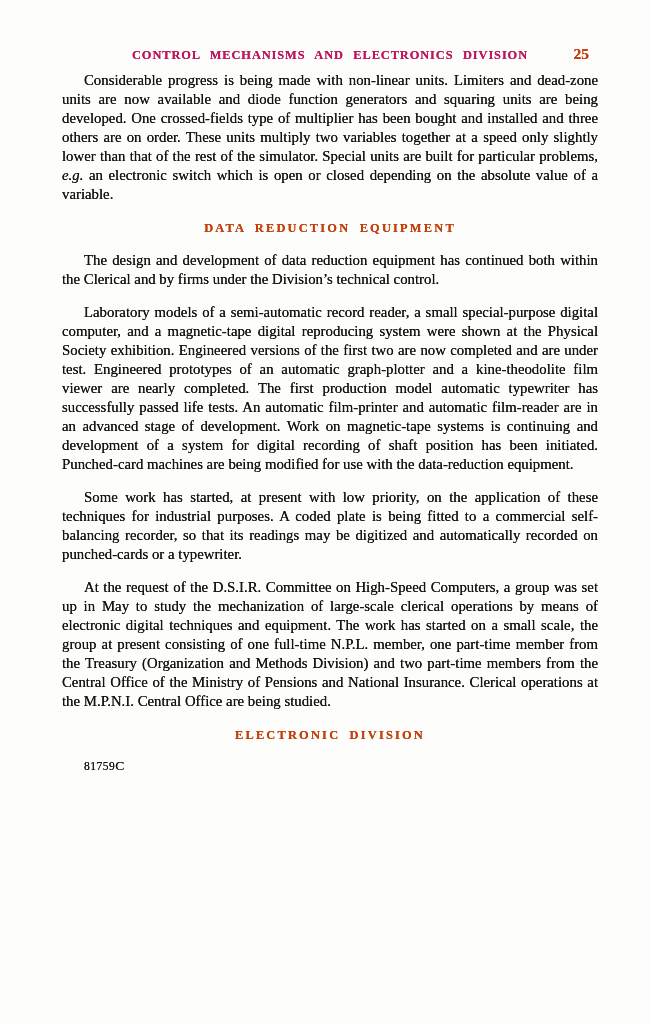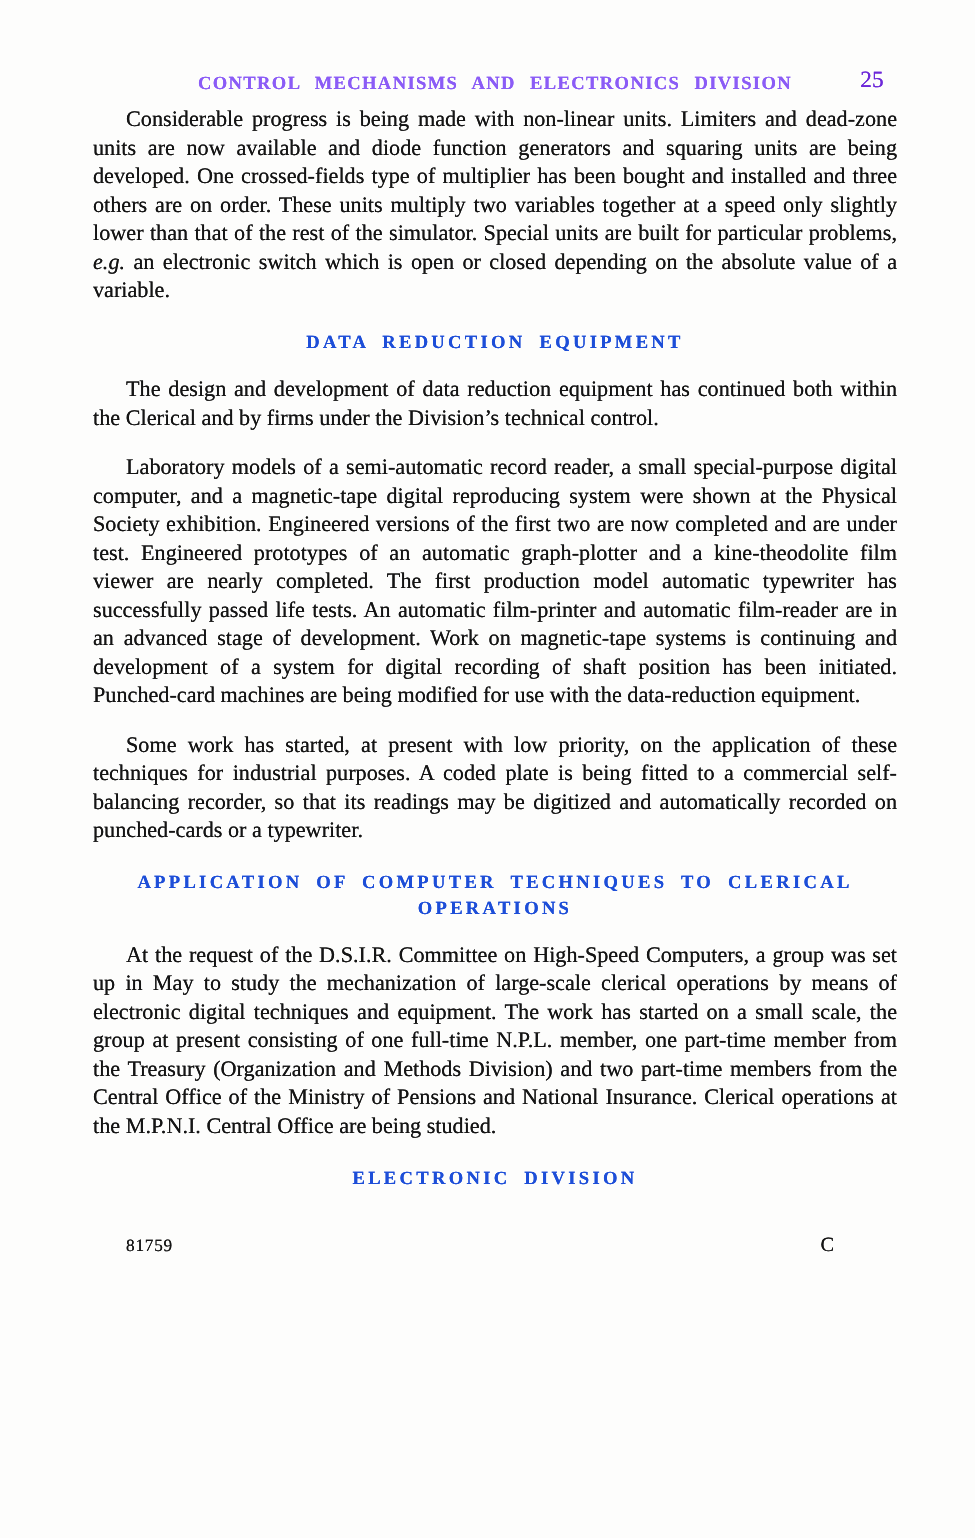--- a/index.html
+++ b/index.html
@@ -26,30 +26,31 @@
     width: 536px;
     height: 18px;
   }
   .runhead-title {
     display: block;
     text-align: center;
     font-weight: bold;
     font-size: 12.4px;
     letter-spacing: 0.9px;
     word-spacing: 5.5px;
-    color: #8b5cf6;
+    color: #be185d;
     text-shadow: 0 0 0.4px currentColor;
   }
   .page-num {
     position: absolute;
     right: 9px;
     top: -3px;
     font-size: 15.5px;
-    color: #6d28d9;
+    color: #c2410c;
     text-shadow: 0 0 0.4px currentColor;
+    font-weight: bold;
   }
   
   .content {
     position: absolute;
     top: 71px;
     left: 62px;
     width: 536px;
     font-size: 14.8px;
     line-height: 19px;
     color: #151515;
@@ -62,38 +63,37 @@
   }
   .para:first-child { margin-top: 0; }
   .heading {
     margin: 16px 0 6px 0;
     text-align: center;
     font-weight: bold;
     font-size: 12.4px;
     line-height: 17px;
     letter-spacing: 2.2px;
     word-spacing: 4px;
-    color: #1d4ed8;
+    color: #c2410c;
   }
   .item {
     margin: 2px 0 0 30px;
   }
   .item .item-first {
     text-indent: 17px;
     text-align: justify;
     text-align-last: justify;
   }
   .item .item-rest {
     text-align: left;
   }
   
   .pfooter {
-    margin-top: 26px;
+    margin-top: 12px;
     display: flex;
-    justify-content: space-between;
     align-items: baseline;
   }
   .pfooter .code {
     margin-left: 22px;
     font-size: 11.5px;
     letter-spacing: 0.5px;
   }
   .pfooter .sig {
     margin-right: 42px;
     font-size: 13.5px;
@@ -111,24 +111,20 @@
 
   <div class="content">
 
   <div class="para">Considerable progress is being made with non-linear units. Limiters and dead-zone units are now available and diode function generators and squaring units are being developed. One crossed-fields type of multiplier has been bought and installed and three others are on order. These units multiply two variables together at a speed only slightly lower than that of the rest of the simulator. Special units are built for particular problems, <i>e.g.</i> an electronic switch which is open or closed depending on the absolute value of a variable.</div>
       <div class="heading">
         <div>DATA REDUCTION EQUIPMENT</div>
       </div>
       <div class="para">The design and development of data reduction equipment has continued both within the Clerical and by firms under the Division’s technical control.</div>
       <div class="para">Laboratory models of a semi-automatic record reader, a small special-purpose digital computer, and a magnetic-tape digital reproducing system were shown at the Physical Society exhibition. Engineered versions of the first two are now completed and are under test. Engineered prototypes of an automatic graph-plotter and a kine-theodolite film viewer are nearly completed. The first production model automatic typewriter has successfully passed life tests. An automatic film-printer and automatic film-reader are in an advanced stage of development. Work on magnetic-tape systems is continuing and development of a system for digital recording of shaft position has been initiated. Punched-card machines are being modified for use with the data-reduction equipment.</div>
       <div class="para">Some work has started, at present with low priority, on the application of these techniques for industrial purposes. A coded plate is being fitted to a commercial self-balancing recorder, so that its readings may be digitized and automatically recorded on punched-cards or a typewriter.</div>
-      <div class="heading">
-        <div>APPLICATION OF COMPUTER TECHNIQUES TO CLERICAL</div>
-        <div>OPERATIONS</div>
-      </div>
       <div class="para">At the request of the D.S.I.R. Committee on High-Speed Computers, a group was set up in May to study the mechanization of large-scale clerical operations by means of electronic digital techniques and equipment. The work has started on a small scale, the group at present consisting of one full-time N.P.L. member, one part-time member from the Treasury (Organization and Methods Division) and two part-time members from the Central Office of the Ministry of Pensions and National Insurance. Clerical operations at the M.P.N.I. Central Office are being studied.</div>
       <div class="heading">
         <div>ELECTRONIC DIVISION</div>
       </div>
       <div class="pfooter">
         <span class="code">81759</span>
         <span class="sig">C</span>
       </div>
     </div>
 

